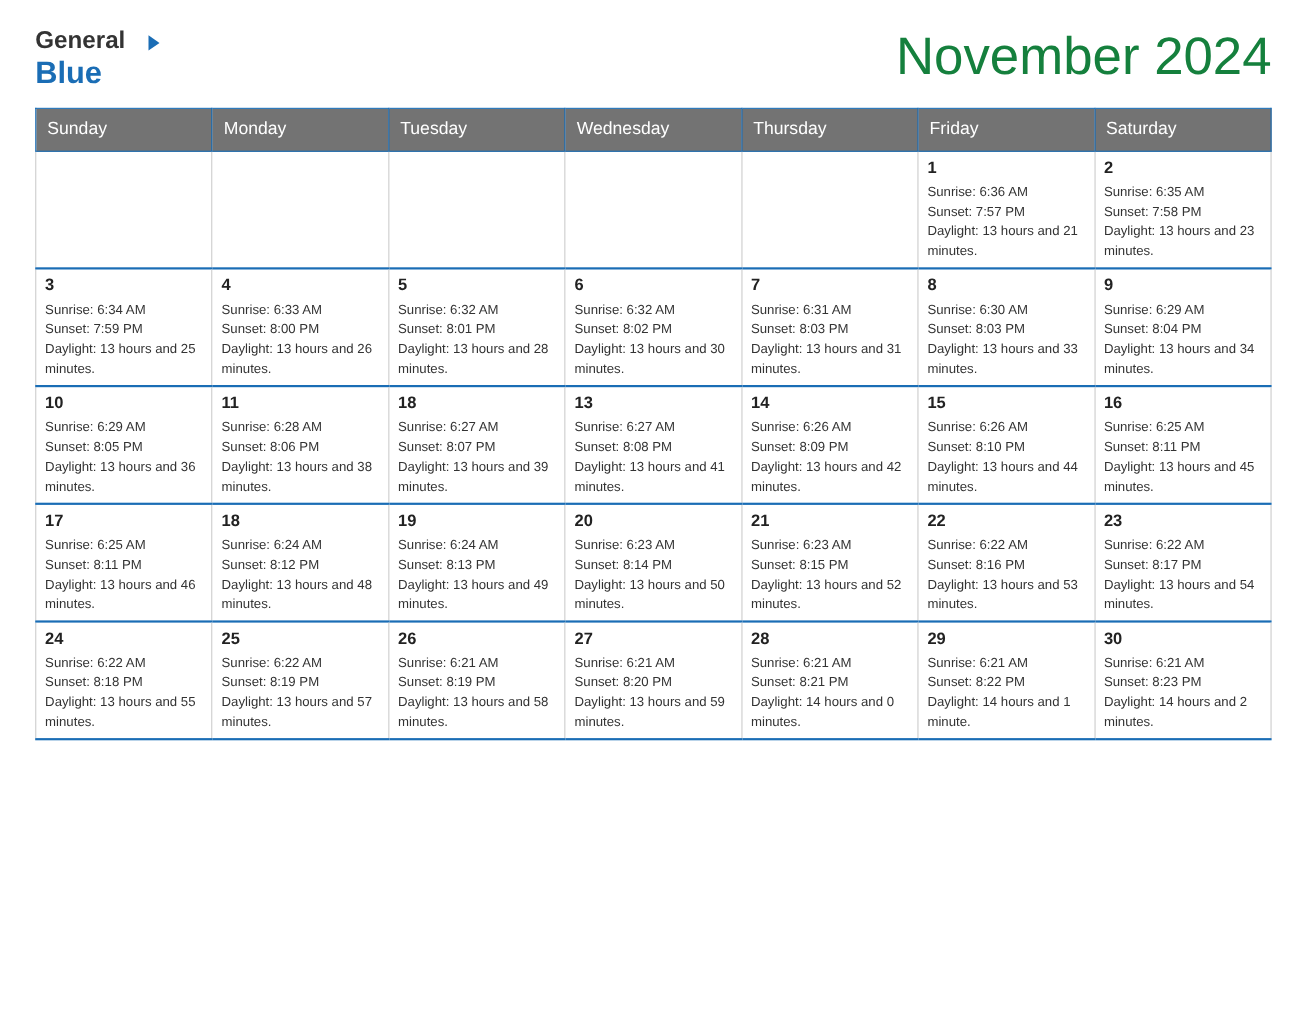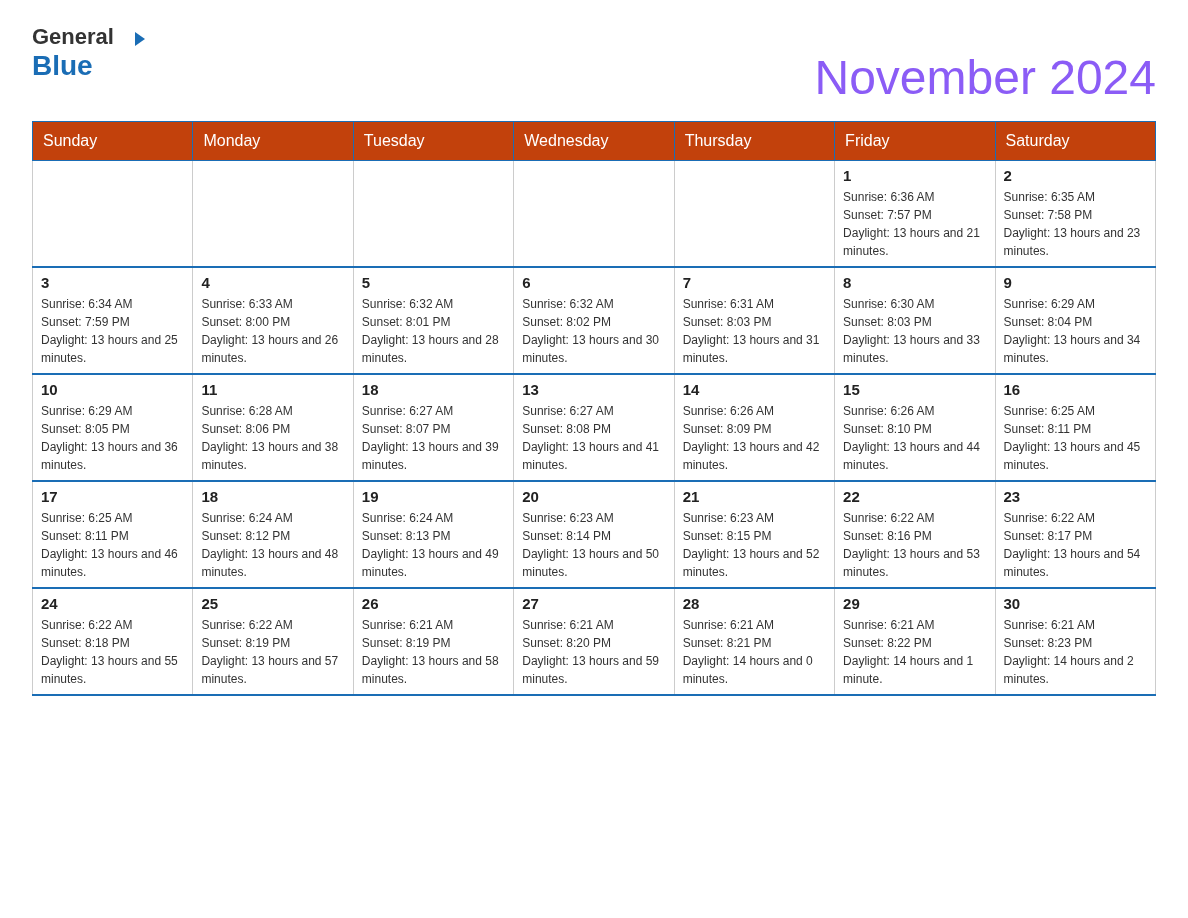--- a/index.html
+++ b/index.html
@@ -42,34 +42,33 @@
       display: inline-block;
       margin-left: 2px;
       margin-top: 4px;
     }
     .title-area {
       text-align: right;
     }
     .calendar-title {
       font-size: 48px;
       font-weight: normal;
-      color: #8b5cf6;
-      margin-top: 26px;
+      color: #15803d;
     }
     .calendar-subtitle {
       font-size: 20px;
       color: #444;
       margin-top: 4px;
     }
     table {
       width: 100%;
       border-collapse: collapse;
     }
     thead tr th {
-      background: #c2410c;
+      background: #737373;
       color: #fff;
       text-align: left;
       padding: 10px 10px;
       font-size: 16px;
       font-weight: normal;
       border: 1px solid #1a6db5;
     }
     tbody tr td {
       vertical-align: top;
       padding: 6px 8px;

